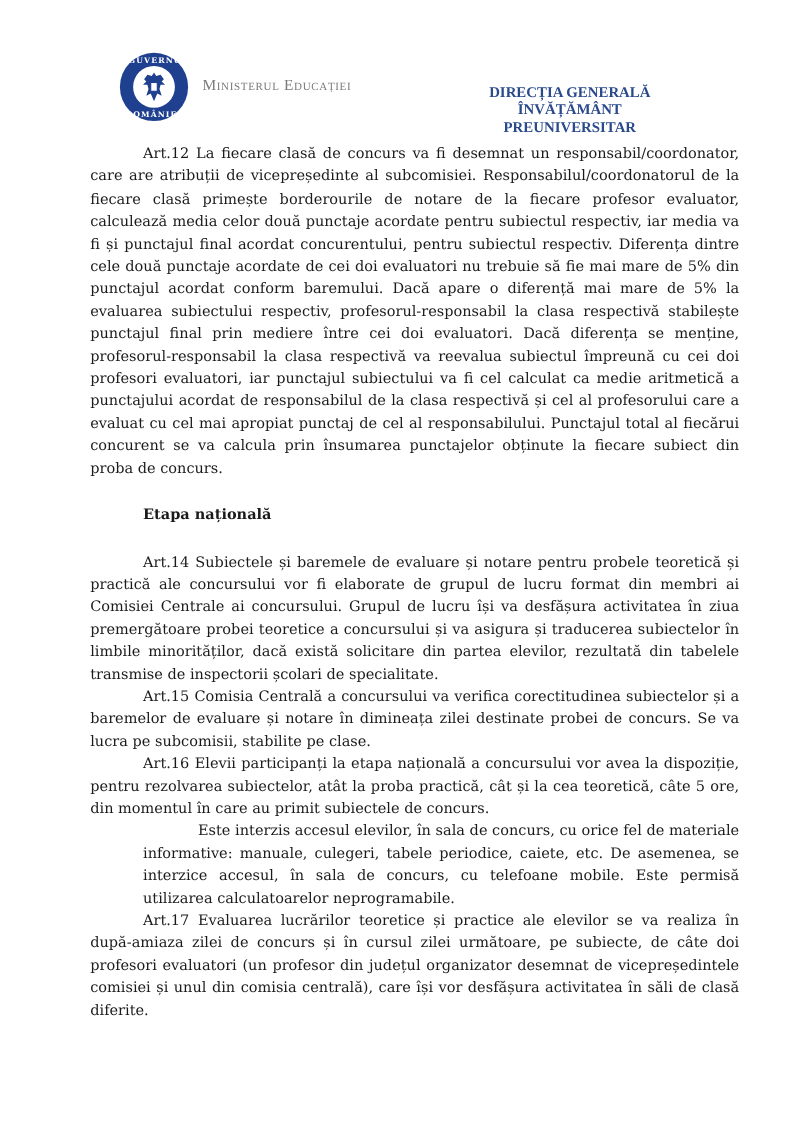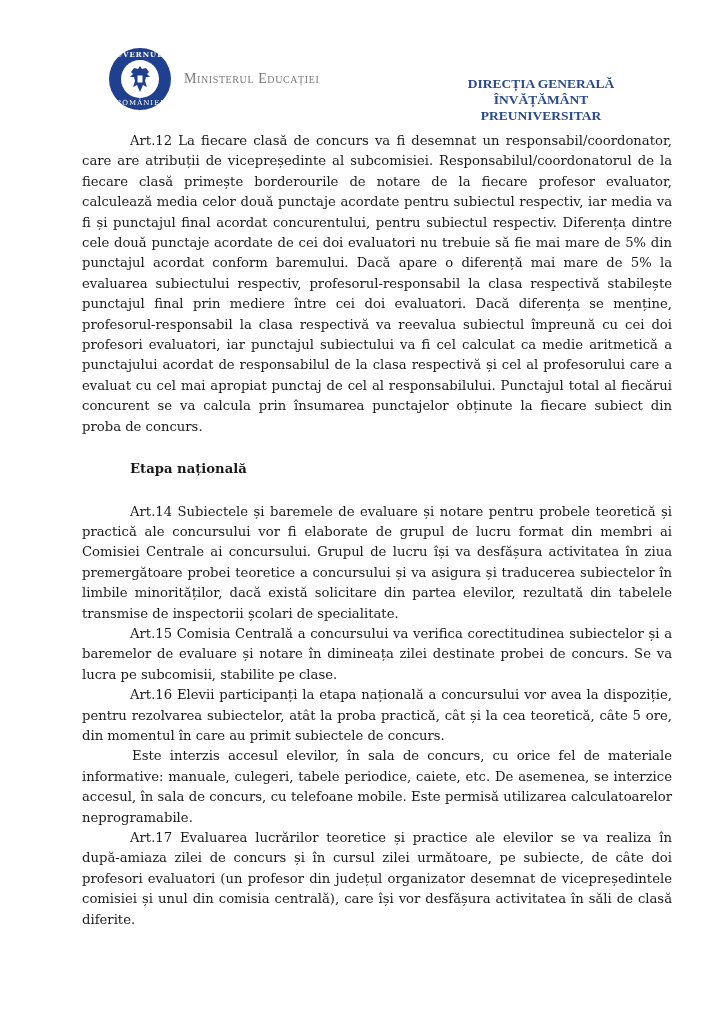--- a/index.html
+++ b/index.html
@@ -1,27 +1,27 @@
 <!DOCTYPE html>
 <html><head>
 <meta charset="utf-8">
 <style>
   html, body { margin:0; padding:0; background:#ffffff; }
   body { width:724px; height:1024px; position:relative; overflow:hidden; font-family:"DejaVu Serif", serif; color:#1a1a1a; }
   .header { position:absolute; left:0; top:0; width:724px; height:120px; }
   .logo { position:absolute; left:109px; top:48px; width:62px; height:62px; border-radius:50%; background:#1f3f8f; }
   .logo-inner { position:absolute; left:12px; top:12px; width:38px; height:38px; border-radius:50%; background:#ffffff; }
   .logo-eagle { position:absolute; left:19px; top:17px; width:24px; height:28px; }
-  .logo-text-top { position:absolute; left:0; top:2px; width:62px; text-align:left; font-size:7px; font-weight:bold; color:#ffffff; letter-spacing:1px; font-family:"DejaVu Serif", serif; }
-  .logo-text-bot { position:absolute; left:0; top:51px; width:62px; text-align:center; font-size:7px; font-weight:normal; color:#ffffff; letter-spacing:1px; font-family:"DejaVu Serif", serif; }
+  .logo-text-top { position:absolute; left:0; top:2px; width:62px; text-align:right; font-size:7px; font-weight:bold; color:#ffffff; letter-spacing:1px; font-family:"DejaVu Serif", serif; }
+  .logo-text-bot { position:absolute; left:0; top:51px; width:62px; text-align:center; font-size:7px; font-weight:bold; color:#ffffff; letter-spacing:1px; font-family:"DejaVu Serif", serif; }
   .ministry { position:absolute; left:184px; top:71px; font-family:"Liberation Serif", serif; font-size:14px; color:#7a7a7a; letter-spacing:0.6px; font-variant:small-caps; }
-  .directorate { position:absolute; left:436px; top:76px; width:210px; text-align:center; font-family:"Liberation Serif", serif; font-weight:bold; color:#2a4a8c; font-size:13.5px; line-height:16px; }
+  .directorate { position:absolute; left:413px; top:76px; width:210px; text-align:center; font-family:"Liberation Serif", serif; font-weight:bold; color:#2a4a8c; font-size:13.5px; line-height:16px; }
   .content { position:absolute; left:82px; top:131px; width:590px; font-family:"DejaVu Serif", serif; font-size:13.2px; line-height:20.4px; text-align:justify; }
   .content p { margin:0; text-indent:48px; }
-  .content p.ind2 { text-indent:50px; }
+  .content p.ind2 { text-indent:50px;margin-left:48px; }
   .heading { font-weight:bold; margin:0; text-indent:48px; }
   .gap-big { height:22px; }
 </style>
 </head>
 <body>
 
 <div class="header">
   <div class="logo">
     <div class="logo-text-top">GUVERNUL</div>
     <div class="logo-inner"></div>

